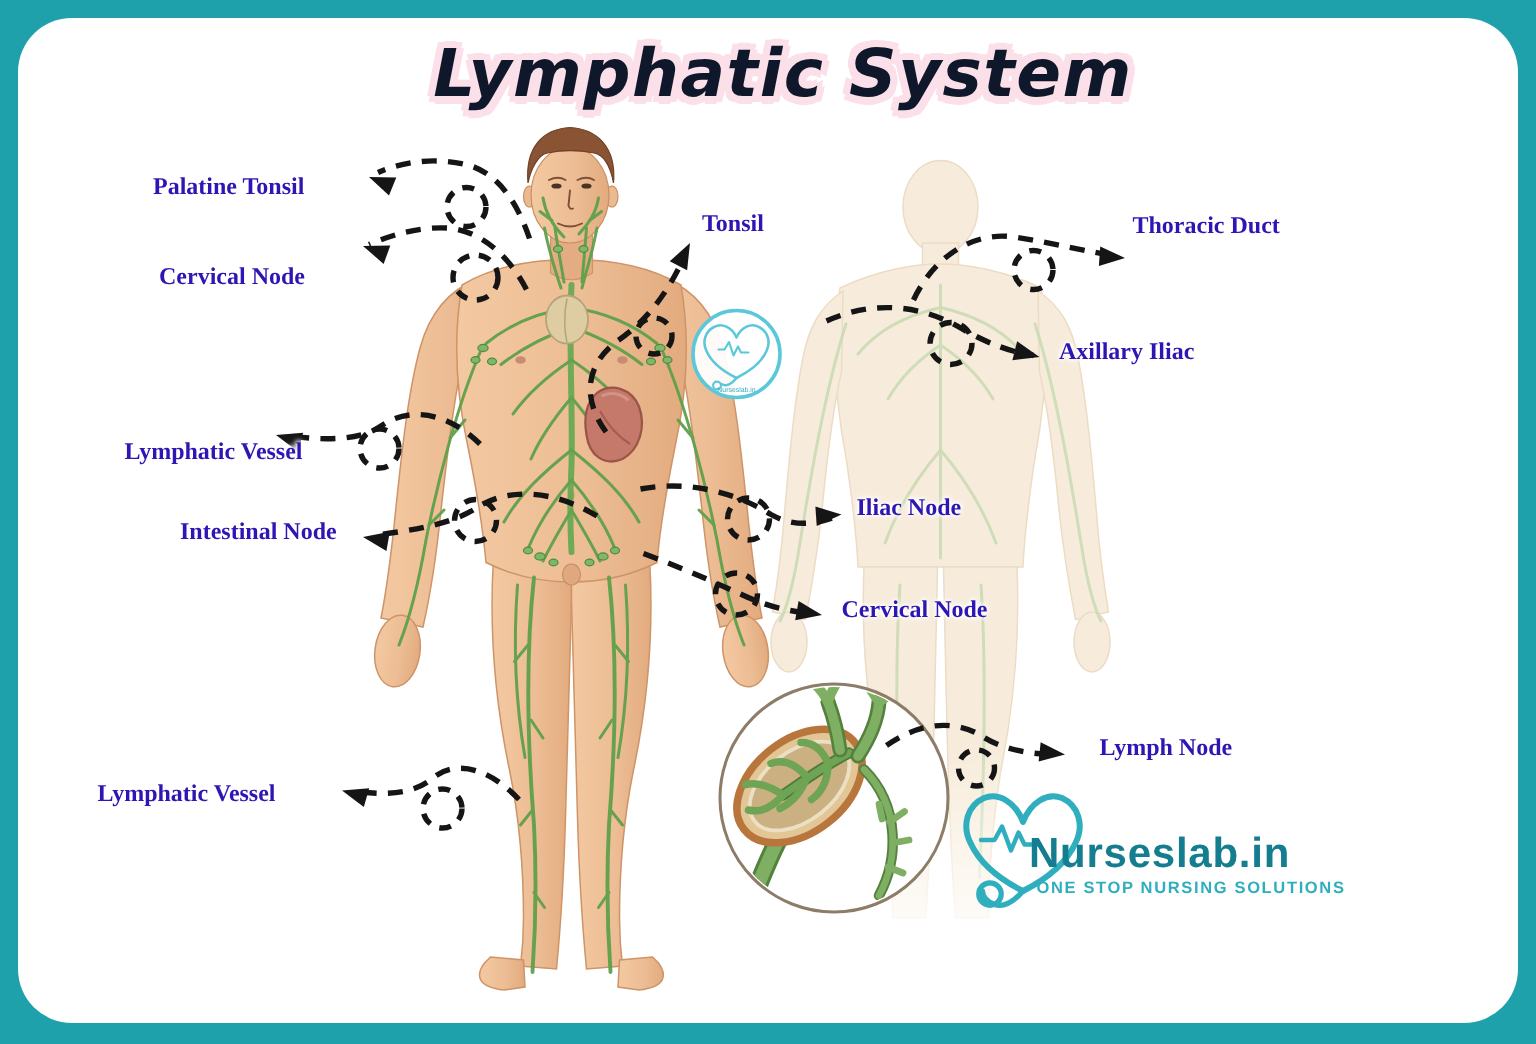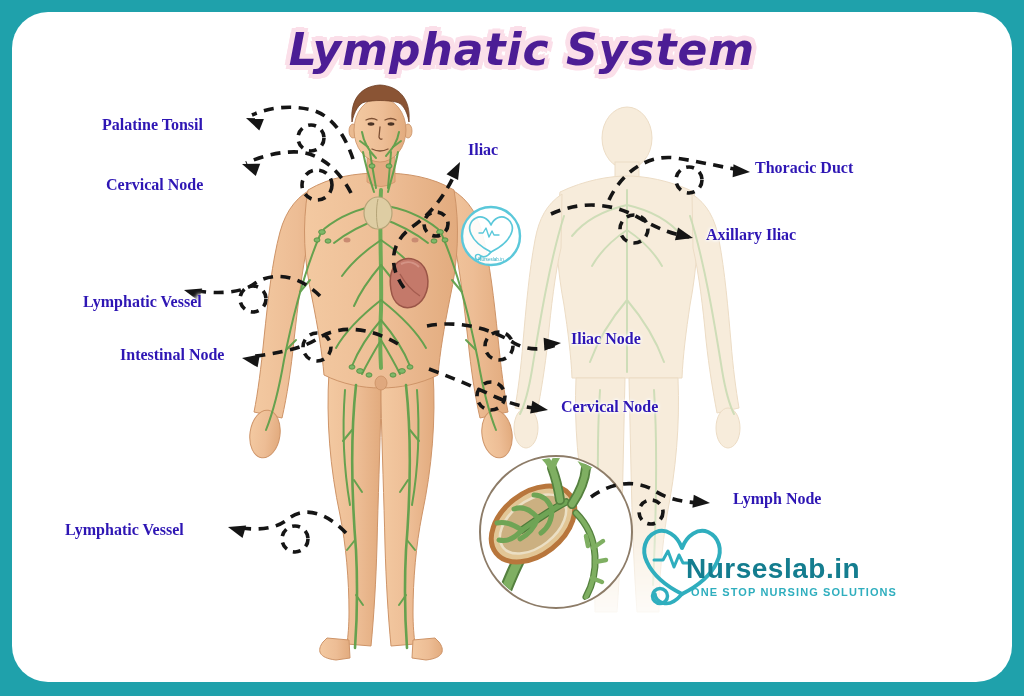--- a/index.html
+++ b/index.html
@@ -9,21 +9,21 @@
     font-family:"Liberation Sans", sans-serif;
   }
   .card{
     position:absolute;left:12px;top:12px;width:1000px;height:670px;
     background:#ffffff;border-radius:36px;
   }
   .art{position:absolute;left:0;top:0;width:1024px;height:696px;}
   .title{
     position:absolute;top:24px;left:calc(50% + 10px);transform:translateX(-50%);
     font-family:"DejaVu Sans", sans-serif;font-style:italic;font-weight:bold;
-    font-size:44px;letter-spacing:1px;color:#4c1d95;white-space:nowrap;
+    font-size:44px;letter-spacing:1px;color:#0f172a;white-space:nowrap;
     text-shadow:-4px -4px 0 #FBDFE9,4px -4px 0 #FBDFE9,-4px 4px 0 #FBDFE9,4px 4px 0 #FBDFE9,
                 -5px 0 0 #FBDFE9,5px 0 0 #FBDFE9,0 -5px 0 #FBDFE9,0 5px 0 #FBDFE9;
   }
   .lbl{
     position:absolute;font-family:"Liberation Serif", serif;font-weight:bold;
     font-size:16px;color:#2E16B4;white-space:nowrap;
     text-shadow:0 0 3px #fff,0 0 3px #fff,0 0 4px #fff,0 0 5px #fff;
   }
   .brand-name{
     position:absolute;left:686px;top:553px;
@@ -326,22 +326,22 @@
     <path d="M0,0 L-17,6.5 L-17,-6.5 Z" transform="translate(548,410) rotate(10)"></path>
     <path d="M0,0 L-17,6.5 L-17,-6.5 Z" transform="translate(228,527) rotate(196)"></path>
     <path d="M0,0 L-17,6.5 L-17,-6.5 Z" transform="translate(710,503) rotate(6)"></path>
   </g>
 </svg>
 
 <div class="title">Lymphatic System</div>
 
 <div class="lbl" style="left:102px;top:116px;">Palatine Tonsil</div>
 <div class="lbl" style="left:106px;top:176px;">Cervical Node</div>
-<div class="lbl" style="left:468px;top:141px;">Iliac</div>
-<div class="lbl" style="left:755px;top:159px;">Thoracic Duct</div>
+<div class="lbl" style="left:468px;top:141px;">Tonsil</div>
+<div class="lbl" style="left:755px;top:142px;">Thoracic Duct</div>
 <div class="lbl" style="left:706px;top:226px;">Axillary Iliac</div>
 <div class="lbl" style="left:83px;top:293px;">Lymphatic Vessel</div>
 <div class="lbl" style="left:120px;top:346px;">Intestinal Node</div>
 <div class="lbl" style="left:571px;top:330px;">Iliac Node</div>
 <div class="lbl" style="left:561px;top:398px;">Cervical Node</div>
 <div class="lbl" style="left:65px;top:521px;">Lymphatic Vessel</div>
 <div class="lbl" style="left:733px;top:490px;text-align:center;">Lymph Node</div>
 
 <div class="brand-name">Nurseslab.in</div>
 <div class="brand-tag">ONE STOP NURSING SOLUTIONS</div>

